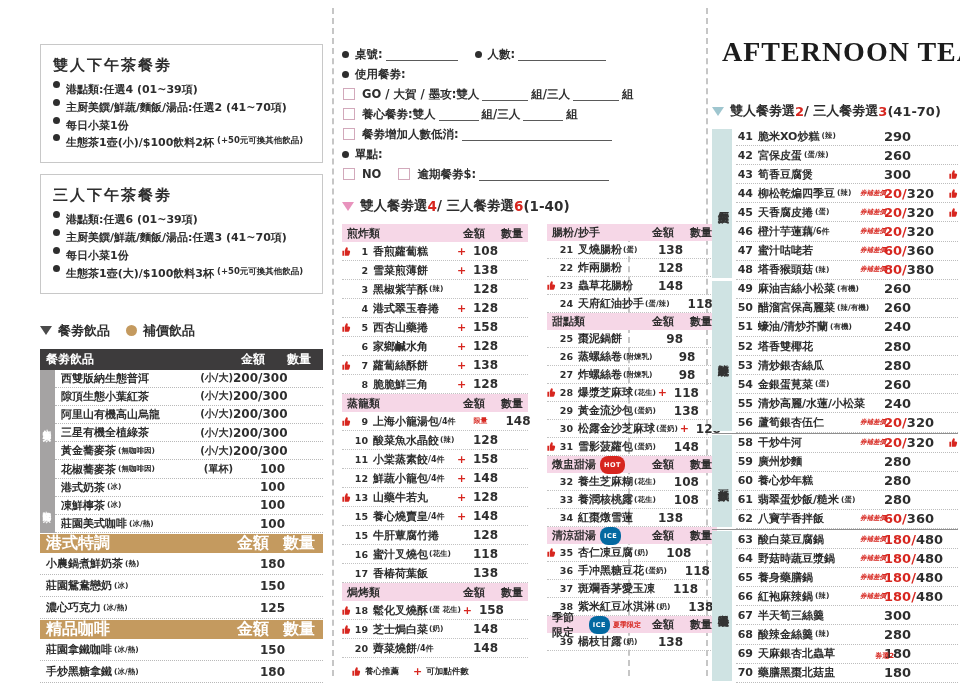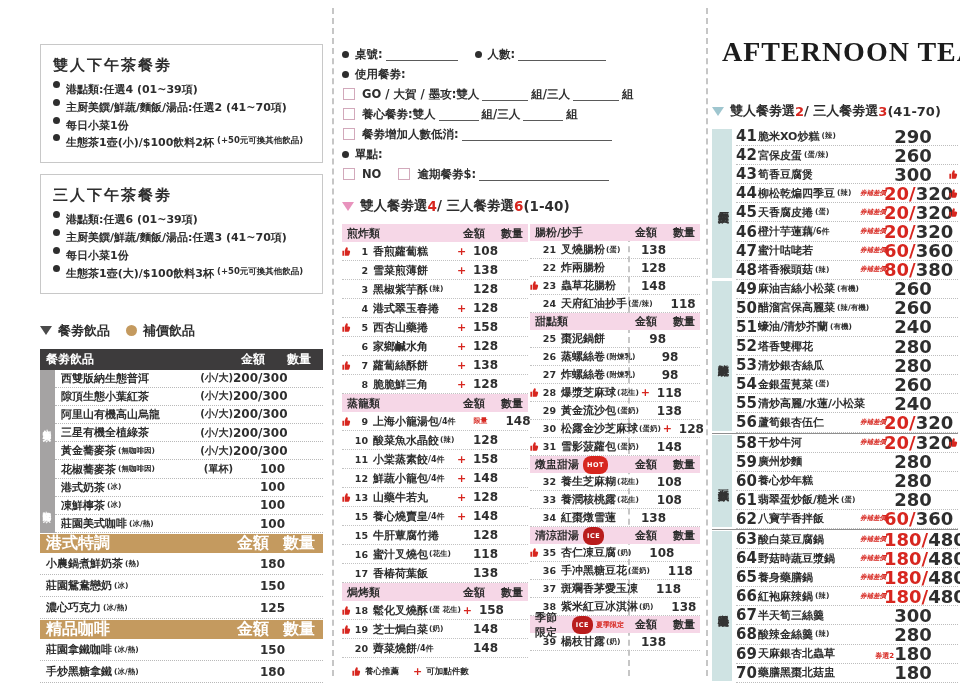--- a/index.html
+++ b/index.html
@@ -34,57 +34,57 @@
   .dsec .drow{height:21px;}
 
   
   .mid{position:absolute;left:342px;top:44px;width:362px;}
   .f-line{display:flex;align-items:center;height:20px;font-size:11.5px;font-weight:bold;white-space:nowrap;}
   .blank{border-bottom:1px solid #5a5a5a;height:13px;display:inline-block;margin:0 3px;flex:none;}
   .cb{width:10px;height:10px;border:1.5px solid #d2a9bb;margin:0 7px 0 1px;flex:none;background:#fff;}
   .mhead{display:flex;align-items:center;margin-top:13px;font-size:13.5px;font-weight:bold;}
   .mtables{position:relative;margin-top:9px;height:440px;}
   .sub{position:absolute;top:0;}
-  .sub-l{left:0;width:186px;} .sub-r{left:188px;width:170px;}
+  .sub-l{left:0;width:186px;} .sub-r{left:205px;width:170px;}
   .msec-head{display:flex;align-items:center;background:#f6d7e7;font-size:11px;font-weight:bold;padding:0 0 0 5px;}
   .sub-l .msec-head{height:18px;} .sub-r .msec-head{height:17px;}
   .mh-amt{width:44px;text-align:center;flex:none;} .mh-qty{width:32px;text-align:center;flex:none;}
   .mrow{display:flex;align-items:center;border-bottom:1px dotted #c2c2c2;font-weight:bold;white-space:nowrap;}
   .sub-l .mrow{height:18px;} .sub-r .mrow{height:17px;}
   .mrow .th{width:11px;flex:none;display:flex;align-items:center;}
   .mrow .no{width:15px;text-align:right;font-size:9.5px;flex:none;}
   .mrow .nm{font-size:11px;margin-left:5px;}
   .mrow .sx{font-size:8px;} .mrow .tg{font-size:7.5px;margin-left:1px;}
   .mrow .lim{font-size:7px;color:#d7261f;margin-left:18px;}
   .mrow .pl{width:13px;text-align:center;color:#d7261f;font-size:11px;flex:none;}
   .mrow .pr{width:30px;text-align:right;font-size:12px;flex:none;}
   .sub-l .mrow .q{width:30px;flex:none;} .sub-r .mrow .q{width:34px;flex:none;}
   .badge{display:inline-flex;align-items:center;justify-content:center;border-radius:8px;color:#fff;
          font-size:6.5px;font-weight:bold;padding:5px 4px;margin-left:4px;letter-spacing:.5px;flex:none;}
-  .badge.hot{background:#d7261f;} .badge.ice{background:#b91c1c;}
+  .badge.hot{background:#d7261f;} .badge.ice{background:#0369a1;}
   .badge2{font-size:7px;color:#d7261f;margin-left:3px;flex:none;}
   .mlegend{display:flex;align-items:center;margin-top:7px;font-size:8.5px;font-weight:bold;padding-left:10px;text-align:center;}
   .mlegend .th{margin-right:4px;display:flex;align-items:center;}
   .mlegend .pl{color:#d7261f;font-size:11px;margin:0 4px 0 14px;}
 
   
   .right{position:absolute;left:712px;top:36px;width:246px;}
   .rtitle{font-family:"Liberation Serif","DejaVu Serif",serif;font-size:28px;font-weight:bold;letter-spacing:1px;
           color:#1c1c1c;white-space:nowrap;margin-left:10px;}
   .rhead{display:flex;align-items:center;margin-top:34px;margin-bottom:7px;font-size:13px;font-weight:bold;}
   .rgroup{display:flex;position:relative;}
   .rgroup.sep{border-top:1.5px solid #8f8f8f;}
   .rside{width:20px;flex:none;background:#cfe3e3;display:flex;align-items:center;justify-content:center;
          writing-mode:vertical-rl;text-orientation:upright;font-size:11px;font-weight:bold;color:#333;margin:1.5px 0;}
   .rrows{flex:1;min-width:0;margin-left:4px;position:relative;}
   .rrow{display:flex;align-items:center;height:18.1px;border-bottom:1px dotted #bdbdbd;font-weight:bold;white-space:nowrap;}
-  .rrow .no{width:17px;text-align:right;font-size:15px;flex:none;}
+  .rrow .no{width:17px;text-align:right;font-size:11px;flex:none;}
   .rrow .nm{font-size:11px;margin-left:5px;} .rrow .tg{font-size:7.5px;margin-left:2px;} .rrow .sx{font-size:8px;}
   .coupon{width:23px;flex:none;font-size:6.5px;line-height:1.08;color:#d7261f;text-align:center;margin-right:1px;font-weight:bold;font-style:italic;}
-  .rrow .prw{width:58px;text-align:center;flex:none;font-size:18px;}
+  .rrow .prw{width:58px;text-align:left;flex:none;font-size:13px;}
   .rrow .prw .pa{color:#d7261f;}
   .rrow .th{width:16px;flex:none;display:flex;justify-content:flex-end;align-items:center;}
   .note-red{position:absolute;font-size:7px;color:#d7261f;font-weight:bold;top:121px;right:64px;}
 </style>
 </head>
 <body>
 
 <div class="page">
   <div class="vline" style="left:332px;top:8px;height:668px;"></div>
   <div class="vline" style="left:706px;top:8px;height:668px;"></div>

